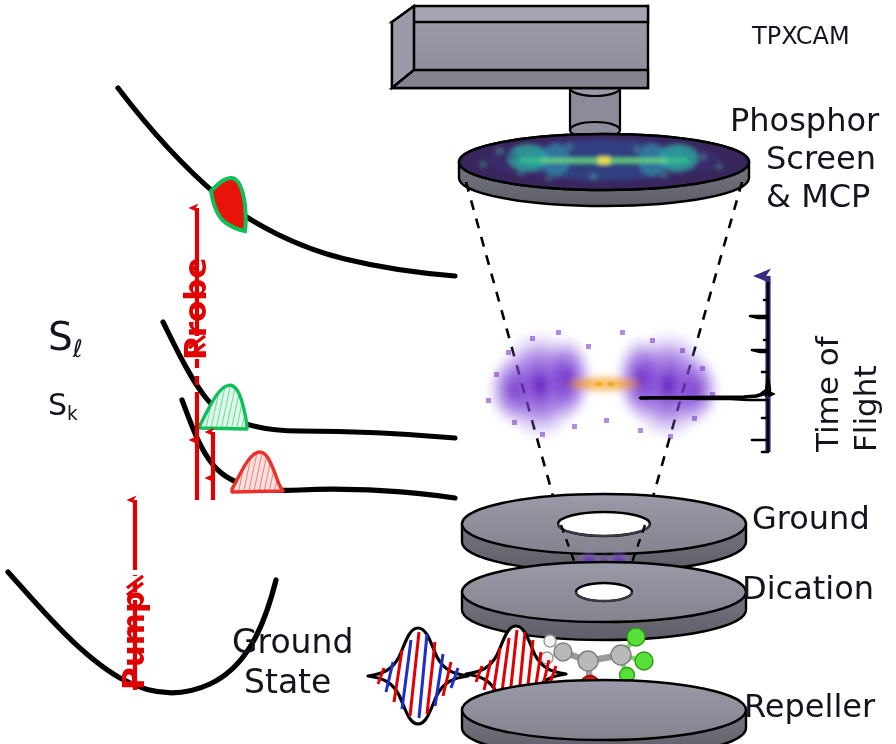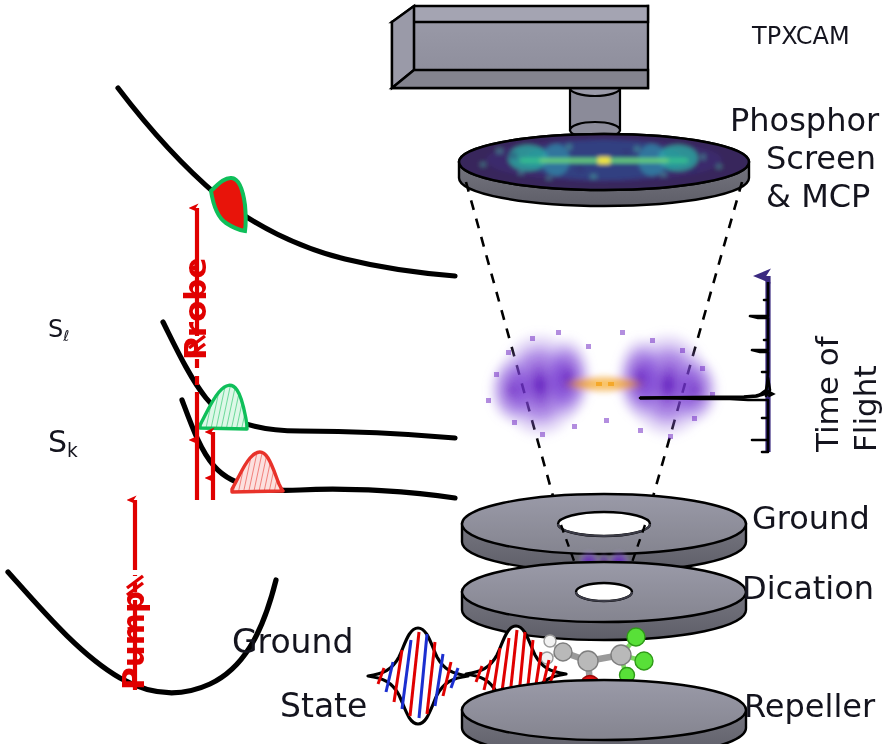--- a/index.html
+++ b/index.html
@@ -347,30 +347,30 @@
   </g>
 
   <g>
     <path d="M462,710 L462,728 A142,30 0 0 0 746,728 L746,710 Z" fill="url(#metalSide)" stroke="#000" stroke-width="2.4"></path>
     <ellipse cx="604" cy="710" rx="142" ry="30" fill="url(#metalTop)" stroke="#000" stroke-width="2.4"></ellipse>
   </g>
 
 </svg>
 
 
-<div class="lbl" style="left:48px;top:317px;font-size:24px;">
+<div class="lbl" style="left:48px;top:317px;font-size:39px;">
   <span>S</span><span class="sub">ℓ</span>
 </div>
 
-<div class="lbl" style="left:48px;top:390px;font-size:30px;margin-top:37px;">
+<div class="lbl" style="left:48px;top:390px;font-size:30px;">
   <span>S</span><span class="sub">k</span>
 </div>
 
 <div class="lbl" style="left:232px;top:625px;font-size:33px;">Ground</div>
-<div class="lbl" style="left:244px;top:689px;font-size:33px;margin-left:36px;">State</div>
+<div class="lbl" style="left:244px;top:665px;font-size:33px;">State</div>
 
 <div class="lbl lbl-red rot90" style="left:180px;top:360px;font-size:31px;transform:rotate(-90deg);">Probe</div>
 
 <div class="lbl lbl-red rot90" style="left:118px;top:690px;font-size:31px;transform:rotate(-90deg);">Pump</div>
 
 <div class="lbl" style="left:752px;top:24px;font-size:24px;">TPXCAM</div>
 
 <div class="lbl" style="left:730px;top:104px;font-size:32px;">Phosphor</div>
 <div class="lbl" style="left:766px;top:180px;font-size:32px;">&amp; MCP</div>
 <div class="lbl" style="left:766px;top:142px;font-size:32px;">Screen</div>

